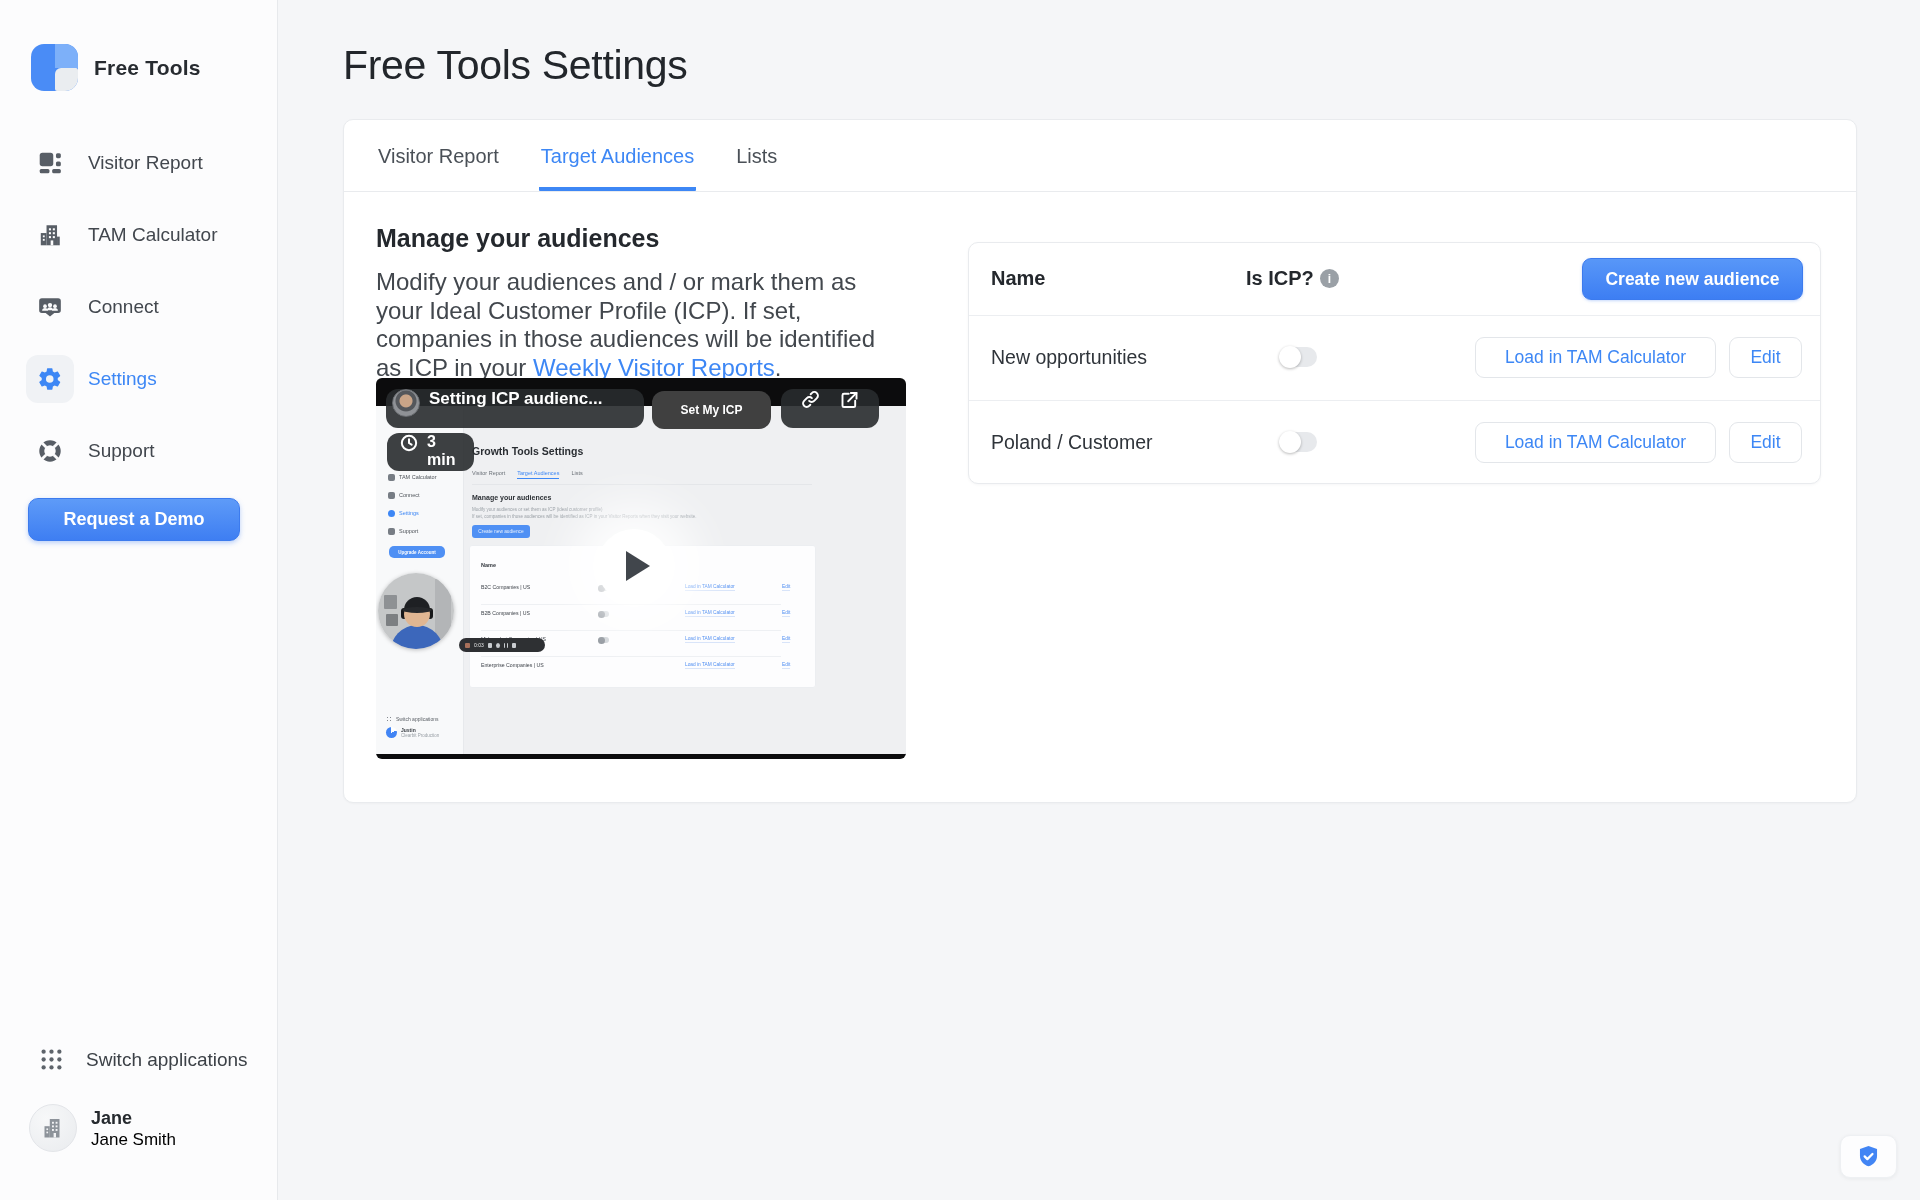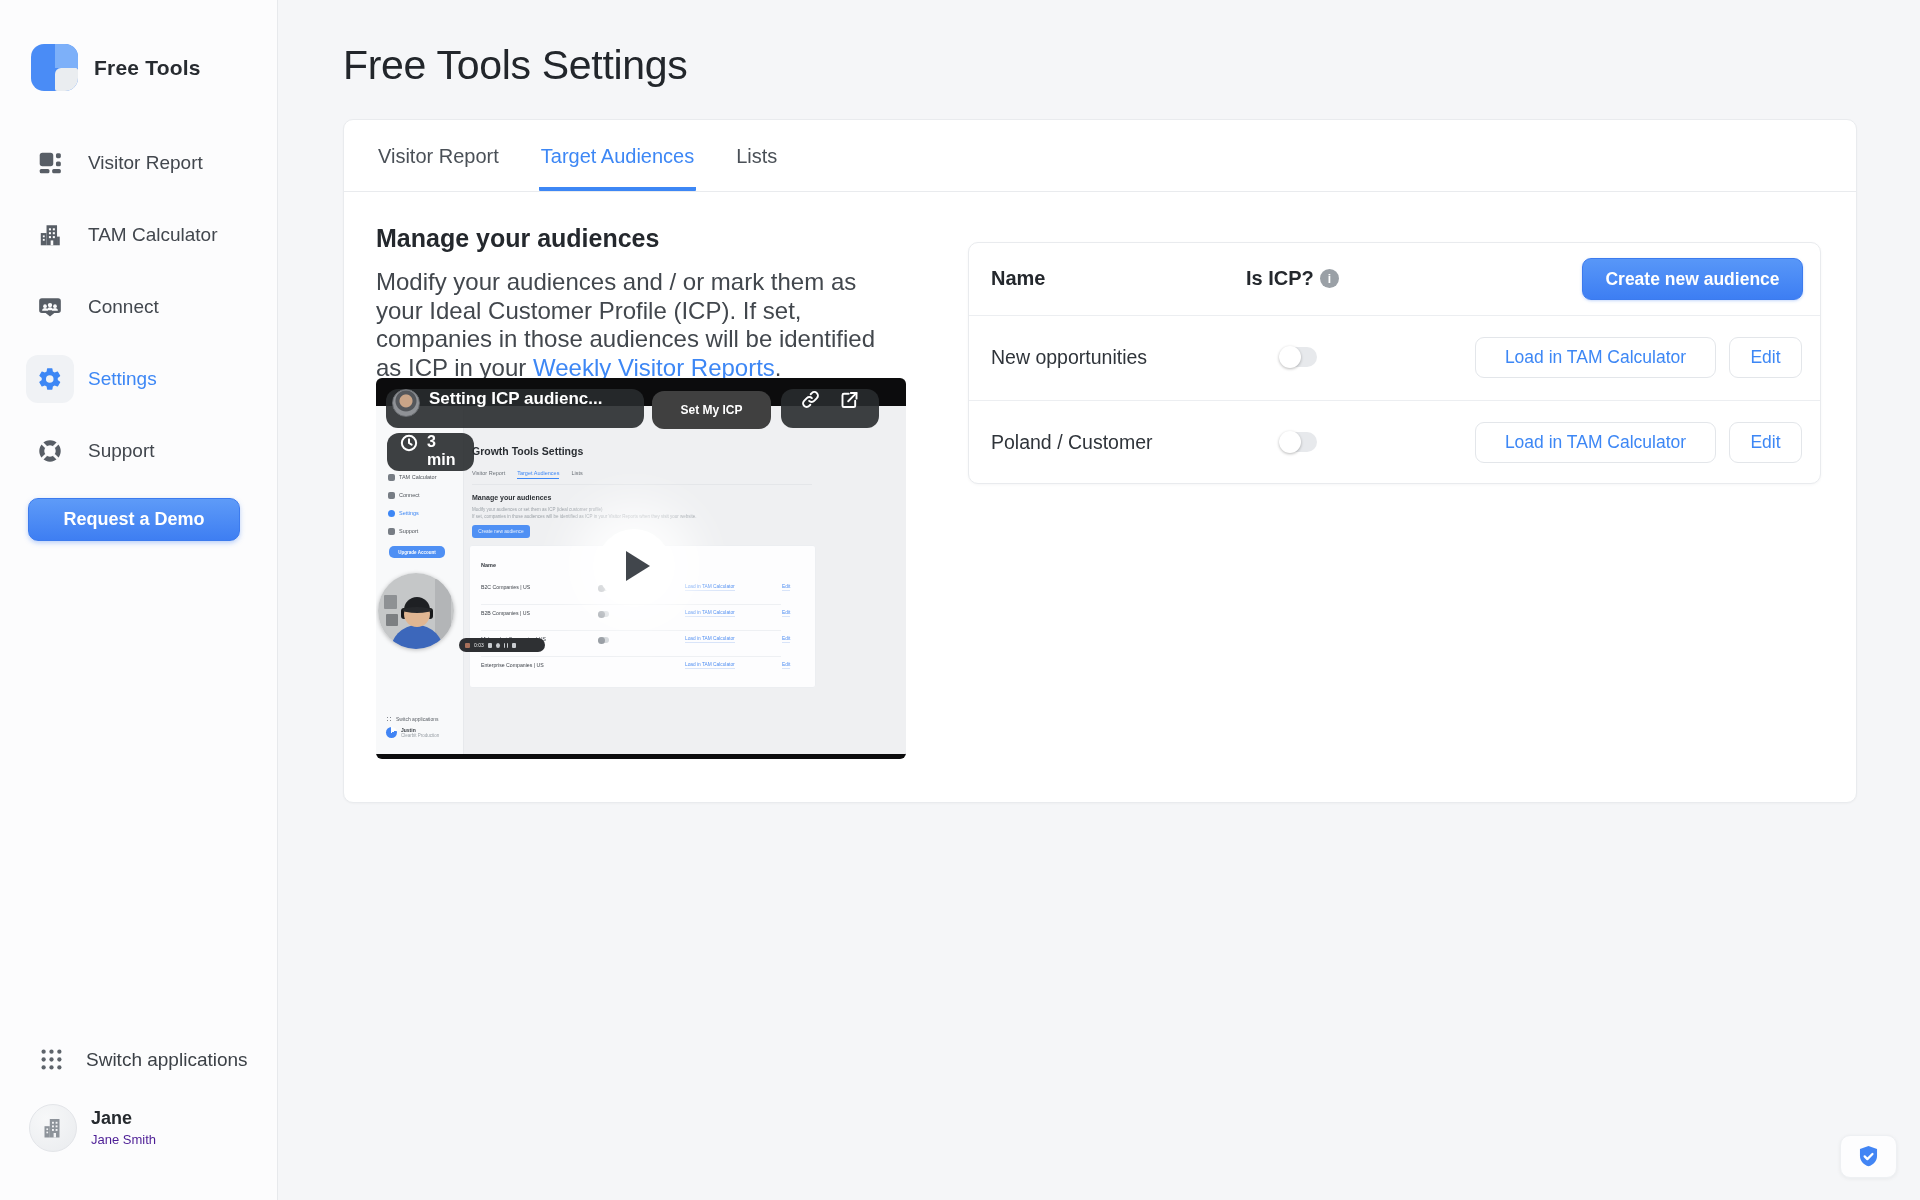--- a/index.html
+++ b/index.html
@@ -30,21 +30,21 @@
               font-family:inherit; cursor:pointer; box-shadow:0 2px 5px rgba(62,126,242,.35); }
 
   .switch-apps { position:absolute; left:38px; top:1046px; display:flex; align-items:center; gap:21px; cursor:pointer; }
   .switch-apps svg { width:27px; height:27px; color:#5d636a; }
   .switch-label { font-size:19px; color:#3c4147; }
   .user-row { position:absolute; left:29px; top:1104px; display:flex; align-items:center; gap:14px; cursor:pointer; }
   .user-avatar { width:48px; height:48px; border-radius:50%; background:radial-gradient(circle at 35% 30%, #f7f8f9, #e9ebee);
                  border:1px solid #e3e5e9; display:flex; align-items:center; justify-content:center; color:#8d939a; flex:none; }
   .user-avatar svg { width:24px; height:24px; }
   .user-name { font-size:18px; font-weight:700; color:#262a2f; line-height:22px; }
-  .user-account { font-size:13px; color:#4c1d95; line-height:21px; }
+  .user-account { font-size:17px; color:#000000; line-height:21px; }
 
   
   .main-title { position:absolute; left:343px; top:42px; font-size:41px; font-weight:400; color:#222warn62b; color:#22262b; letter-spacing:-.3px; }
 
   .card { position:absolute; left:343px; top:119px; width:1514px; height:684px; background:#fff;
           border:1px solid #e9ebee; border-radius:10px; box-shadow:0 1px 2px rgba(20,30,40,.03); }
 
   .tabs { position:absolute; left:32px; top:0; height:71px; display:flex; align-items:flex-end; gap:38px; }
   .tab { font-size:20px; color:#4a5057; padding:0 2px 19px 2px; border-bottom:4px solid transparent; cursor:pointer; }
   .tab.active { color:#3d87f5; font-weight:500; border-bottom-color:#3d87f5; border-radius:0 0 1px 1px; }

